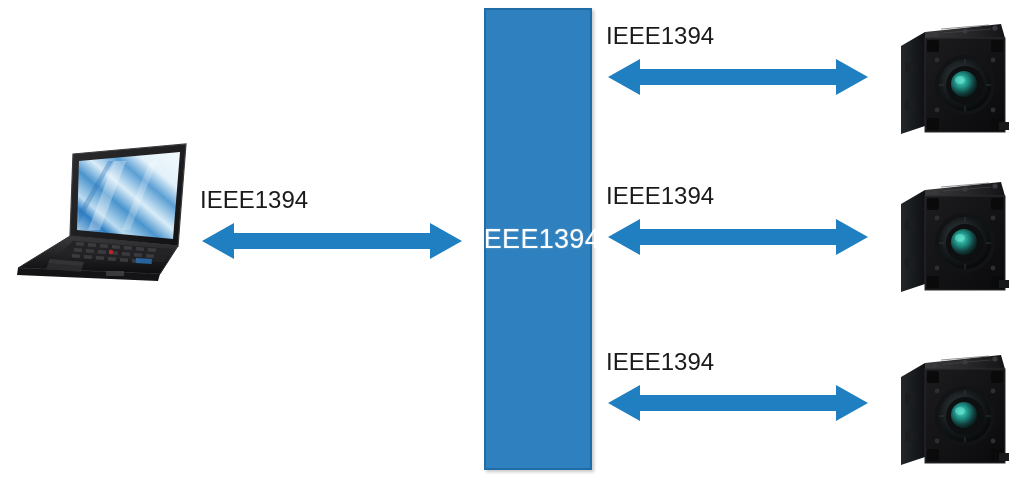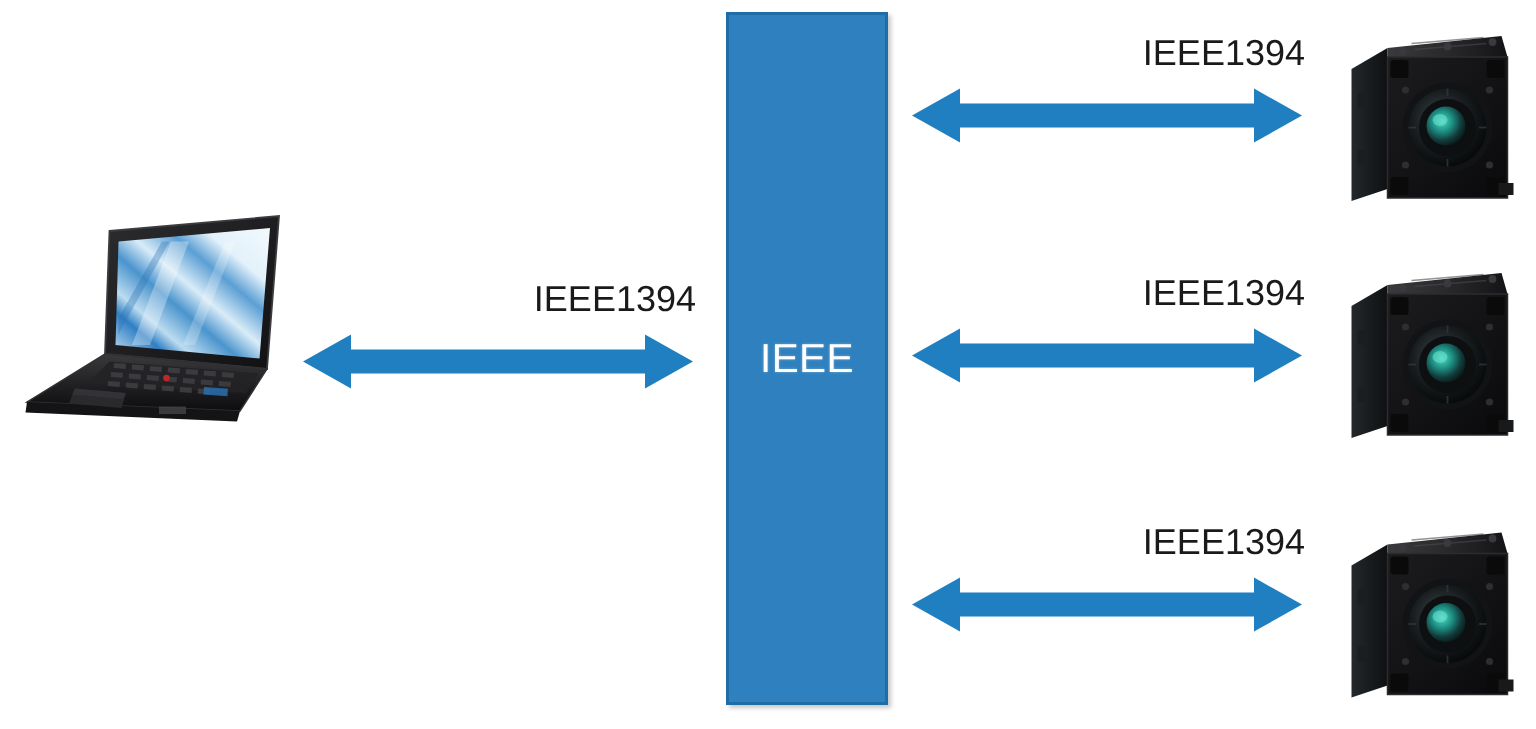--- a/index.html
+++ b/index.html
@@ -43,21 +43,21 @@
     text-shadow: 0 0 2px rgba(255,255,255,0.35);
   }
 
   
   .arrow-group {
     position: absolute;
   }
   .arrow-label {
     position: absolute;
     width: 100%;
-    text-align: right;
+    text-align: left;
     color: #1a1a1a;
     font-size: 24px;
     line-height: 28px;
     white-space: nowrap;
   }
   .arrow-svg {
     position: absolute;
     display: block;
   }
 
@@ -179,20 +179,21 @@
 
   <div class="arrow-group" style="left:606px; top:348px; width:264px; height:76px;">
     <div class="arrow-label" style="top:0;">IEEE1394</div>
     <svg class="arrow-svg" style="left:0; top:34px;" width="264" height="42" viewBox="0 0 264 42">
       <polygon points="2,21 34,3 34,13 230,13 230,3 262,21 230,39 230,29 34,29 34,39" fill="#1f7fc0"></polygon>
     </svg>
   </div>
 
   <div class="hub">
     <div class="hub-label">IEEE</div>
+    <div class="hub-label">1394</div>
   </div>
 
   <div class="camera" style="left:893px; top:14px;">
     <svg width="120" height="130" viewBox="0 0 120 130">
       <defs>
         <linearGradient id="camTop" x1="0" y1="0" x2="1" y2="0">
           <stop offset="0%" stop-color="#3a3a3c"></stop>
           <stop offset="55%" stop-color="#27272a"></stop>
           <stop offset="100%" stop-color="#141416"></stop>
         </linearGradient>

